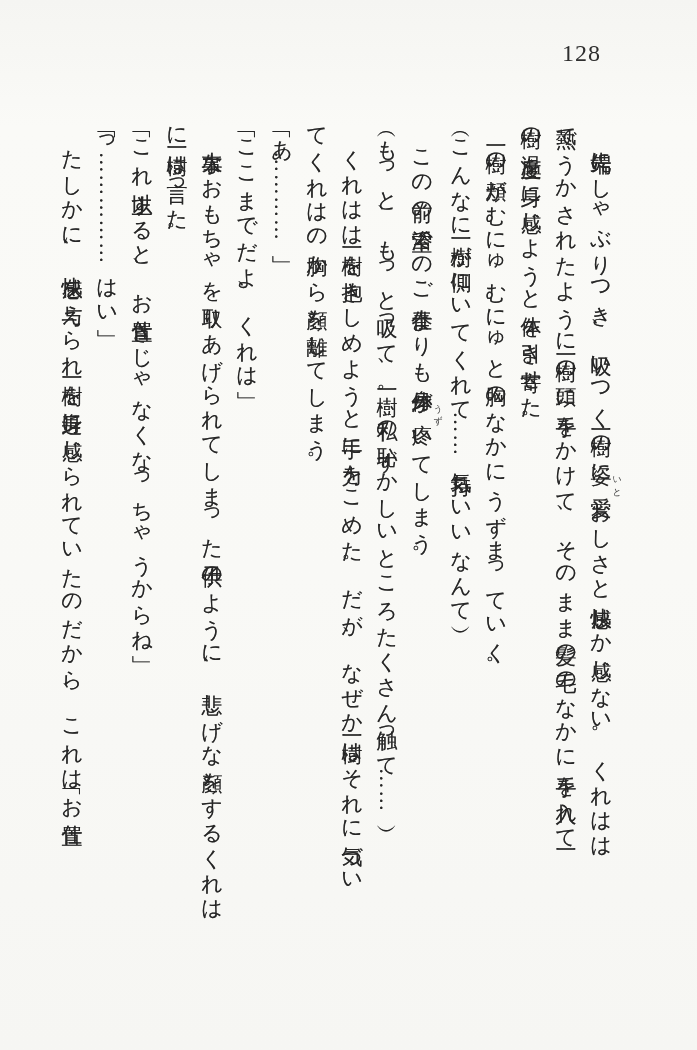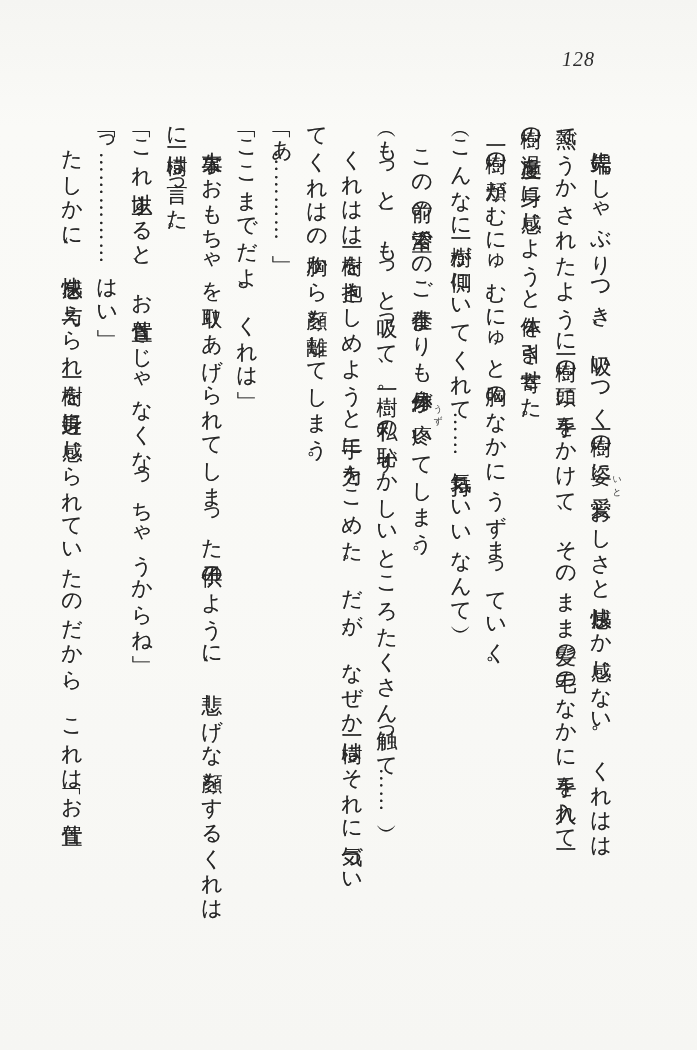--- a/index.html
+++ b/index.html
@@ -10,23 +10,22 @@
   }
   .book-page {
     position: relative;
     width: 697px; height: 1050px;
     overflow: hidden;
     background: linear-gradient(180deg, #f5f5f2 0%, #fafaf7 12%, #f9f9f6 55%, #f6f6f3 100%);
     color: #272727;
   }
   .page-number {
     position: absolute;
-    top: 48px; left: 562px;
-    font-size: 20px;
-    font-style: italic;
+    top: 40px; left: 562px;
+    font-size: 24px;
     letter-spacing: 1px;
     color: #2e2e2e;
   }
   .text-block {
     position: absolute;
     top: 112px; left: 60px;
     width: 562px; height: 866px;
     writing-mode: vertical-rl;
     text-orientation: mixed;
     font-size: 21px;

